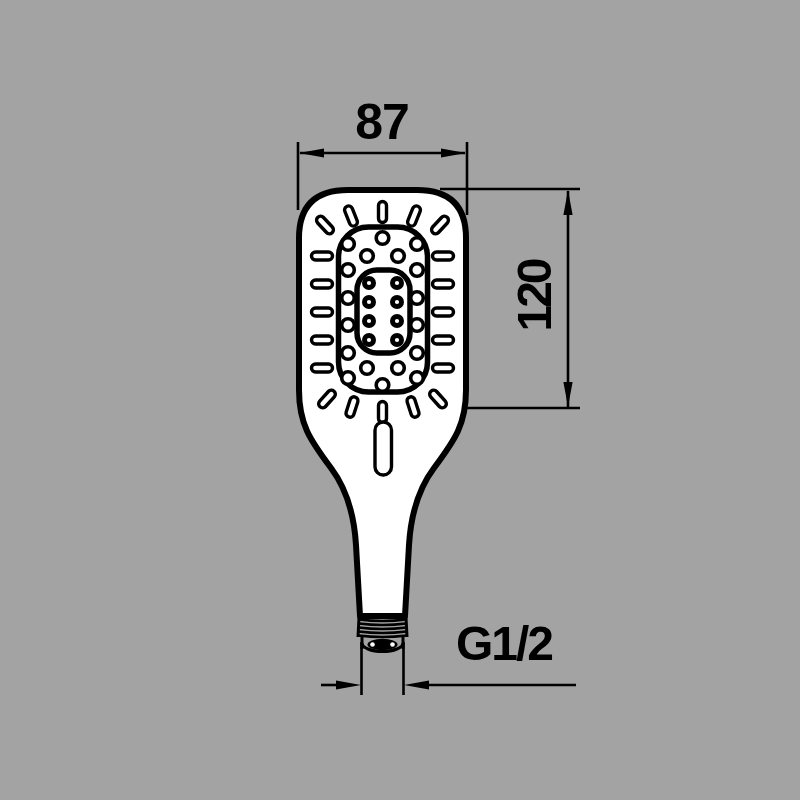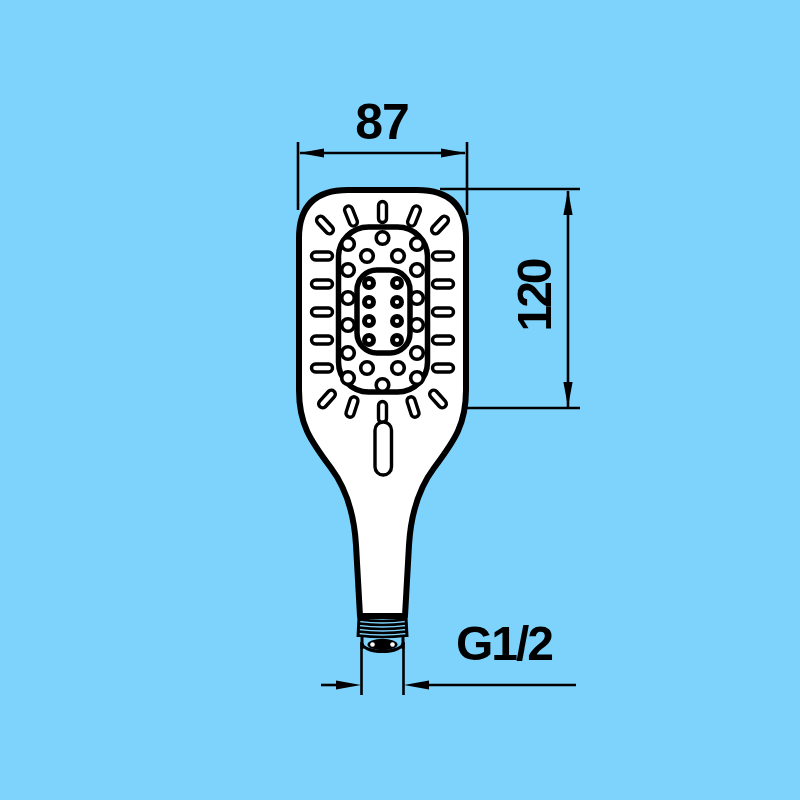--- a/index.html
+++ b/index.html
@@ -5,21 +5,21 @@
   html, body {
     margin: 0;
     padding: 0;
     background: #ffffff;
     font-family: "Liberation Sans", sans-serif;
   }
   .canvas {
     position: relative;
     width: 800px;
     height: 800px;
-    background: #7dd3fc;
+    background: #a3a3a3;
     overflow: hidden;
   }
   svg { position: absolute; top: 0; left: 0; }
   .outline   { fill: #ffffff; stroke: #000000; stroke-width: 6; stroke-linejoin: round; }
   .ring      { fill: #ffffff; stroke: #000000; stroke-width: 5.5; }
   .slot      { fill: #ffffff; stroke: #000000; stroke-width: 3.4; }
   .hole      { fill: #ffffff; stroke: #000000; stroke-width: 3.6; }
   .jet       { fill: #000000; stroke: none; }
   .jetpin    { fill: #ffffff; stroke: none; }
   .thin      { stroke: #000000; stroke-width: 2.6; fill: none; }

